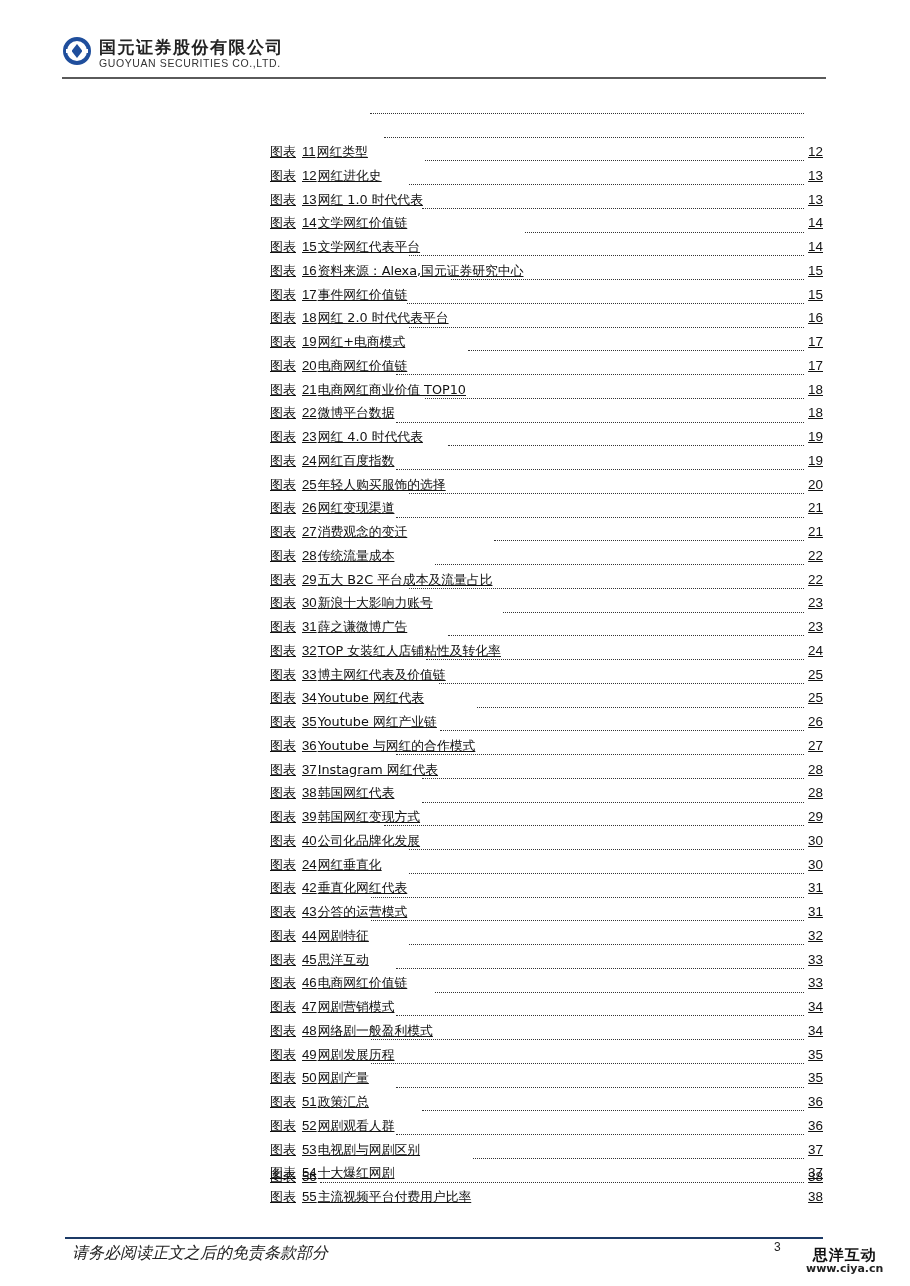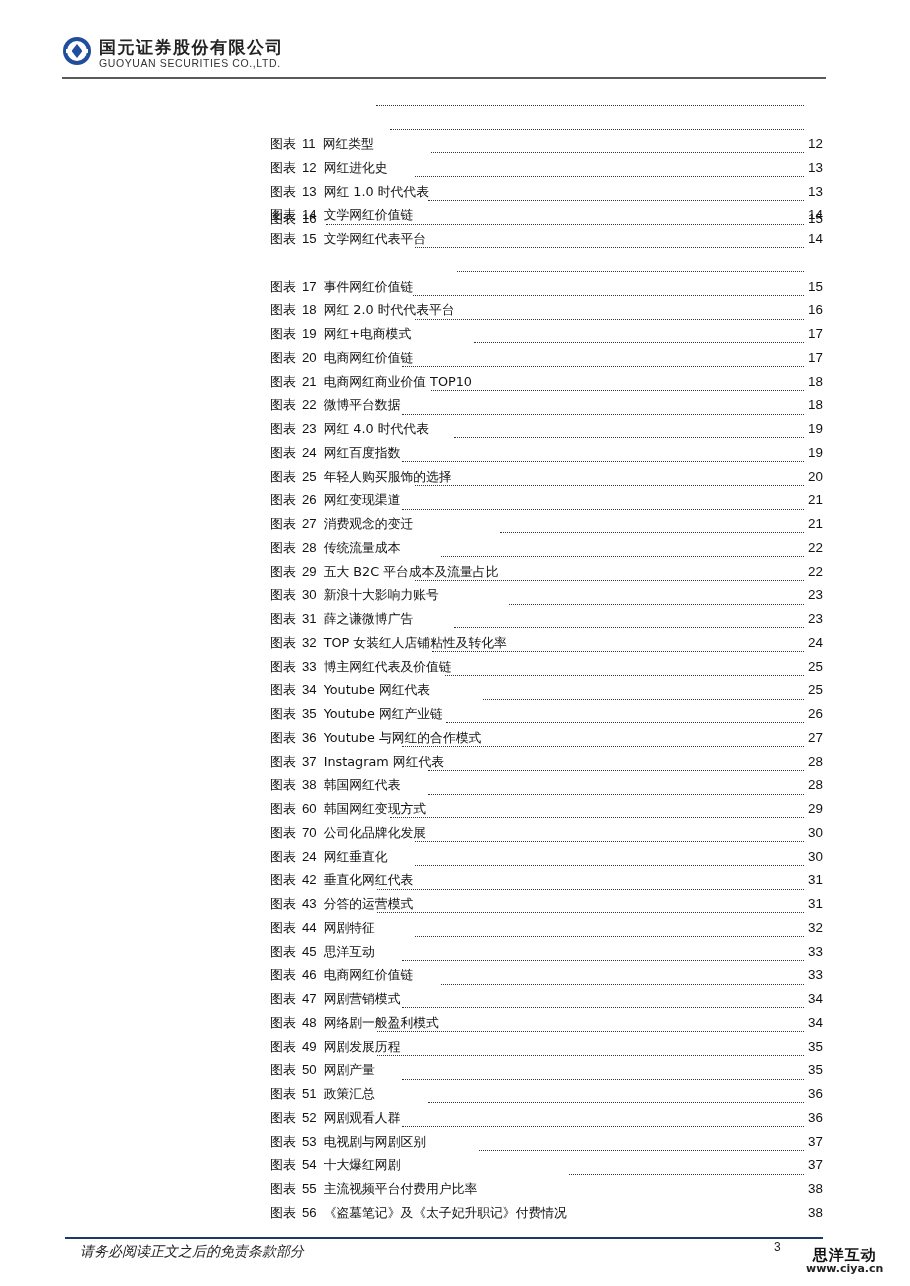--- a/index.html
+++ b/index.html
@@ -4,30 +4,30 @@
   <style>
     html, body { margin: 0; padding: 0; background: #ffffff; }
     body { width: 910px; height: 1286px; position: relative; overflow: hidden; font-family: "Liberation Sans", "DejaVu Sans", sans-serif; color: #111; }
 
     .header { position: absolute; left: 0; top: 0; width: 833px; height: 90px; }
     .logo-icon { position: absolute; left: 63px; top: 37px; width: 28px; height: 28px; }
     .company-cn { position: absolute; left: 99px; top: 36px; font-size: 17px; font-weight: bold; letter-spacing: 1.5px; color: #222; font-family: "DejaVu Sans", sans-serif; }
     .company-en { position: absolute; left: 99px; top: 57px; font-size: 10.5px; letter-spacing: 0.6px; color: #333; }
     .header-rule { position: absolute; left: 62px; top: 77px; width: 764px; height: 2px; background: #5a5a5a; }
 
-    .toc { position: absolute; left: 270px; top: 88px; width: 553px; }
+    .toc { position: absolute; left: 270px; top: 96px; width: 553px; text-decoration: underline; }
     .toc-row { display: flex; align-items: baseline; height: 23.75px; line-height: 23.75px; font-size: 13.2px; white-space: nowrap; }
     .toc-prefix { flex: 0 0 auto; font-family: "DejaVu Sans", sans-serif; font-size: 13px; color: #111; margin-right: 6px; }
-    .toc-num { flex: 0 0 auto; margin-right: 7px; }
+    .toc-num { flex: 0 0 auto; margin-right: 1px; }
     .toc-title { flex: 0 0 auto; font-family: "DejaVu Sans", sans-serif; font-size: 12.8px; margin-top: 44px; }
     .toc-leader { flex: 1 1 auto; overflow: hidden; margin: 0 3px 0 2px; position: relative; height: 1px; align-self: center; top: 5px; border-bottom: 1.5px dotted #333; }
     .toc-page { flex: 0 0 auto; text-align: right; min-width: 16px; font-size: 13.4px; }
 
     .footer-rule { position: absolute; left: 65px; top: 1237px; width: 758px; height: 2px; background: #1c3a66; }
-    .footer-note { position: absolute; left: 80px; top: 1243px; font-family: "DejaVu Serif", serif; font-style: italic; font-size: 14px; color: #222; }
+    .footer-note { position: absolute; left: 72px; top: 1243px; font-family: "DejaVu Serif", serif; font-style: italic; font-size: 16px; color: #222; }
     .page-number { position: absolute; left: 774px; top: 1240px; font-size: 12px; color: #222; }
     .watermark { position: absolute; left: 806px; top: 1248px; text-align: center; line-height: 1; }
     .watermark-cn { font-family: "DejaVu Sans", sans-serif; font-size: 15px; font-weight: bold; color: #111; letter-spacing: 1px; }
     .watermark-en { font-family: "DejaVu Sans", sans-serif; font-size: 11px; font-weight: bold; color: #222; margin-top: 0; }
   </style>
 </head>
 <body>
 
 <div class="header">
   <svg class="logo-icon" viewBox="0 0 28 28">
@@ -73,20 +73,21 @@
     <div class="toc-row">
       <span class="toc-prefix">图表</span>
       <span class="toc-num">15</span>
       <span class="toc-title">文学网红代表平台</span>
       <span class="toc-leader"></span>
       <span class="toc-page">14</span>
     </div>
     <div class="toc-row">
       <span class="toc-prefix">图表</span>
       <span class="toc-num">16</span>
+      <span class="toc-title">资料来源：Alexa,国元证券研究中心</span>
       <span class="toc-leader"></span>
       <span class="toc-page">15</span>
     </div>
     <div class="toc-row">
       <span class="toc-prefix">图表</span>
       <span class="toc-num">17</span>
       <span class="toc-title">事件网红价值链</span>
       <span class="toc-leader"></span>
       <span class="toc-page">15</span>
     </div>
@@ -232,28 +233,28 @@
     </div>
     <div class="toc-row">
       <span class="toc-prefix">图表</span>
       <span class="toc-num">38</span>
       <span class="toc-title">韩国网红代表</span>
       <span class="toc-leader"></span>
       <span class="toc-page">28</span>
     </div>
     <div class="toc-row">
       <span class="toc-prefix">图表</span>
-      <span class="toc-num">60</span>
+      <span class="toc-num">39</span>
       <span class="toc-title">韩国网红变现方式</span>
       <span class="toc-leader"></span>
       <span class="toc-page">29</span>
     </div>
     <div class="toc-row">
       <span class="toc-prefix">图表</span>
-      <span class="toc-num">70</span>
+      <span class="toc-num">40</span>
       <span class="toc-title">公司化品牌化发展</span>
       <span class="toc-leader"></span>
       <span class="toc-page">30</span>
     </div>
     <div class="toc-row">
       <span class="toc-prefix">图表</span>
       <span class="toc-num">24</span>
       <span class="toc-title">网红垂直化</span>
       <span class="toc-leader"></span>
       <span class="toc-page">30</span>
@@ -352,21 +353,20 @@
     <div class="toc-row">
       <span class="toc-prefix">图表</span>
       <span class="toc-num">55</span>
       <span class="toc-title">主流视频平台付费用户比率</span>
       <span class="toc-leader"></span>
       <span class="toc-page">38</span>
     </div>
     <div class="toc-row">
       <span class="toc-prefix">图表</span>
       <span class="toc-num">56</span>
-      <span class="toc-title">《盗墓笔记》及《太子妃升职记》付费情况</span>
       <span class="toc-leader"></span>
       <span class="toc-page">38</span>
     </div>
   </div>
 
 <div class="footer-rule"></div>
 <div class="footer-note">请务必阅读正文之后的免责条款部分</div>
 <div class="page-number">3</div>
 <div class="watermark">
   <div class="watermark-cn">思洋互动</div>

